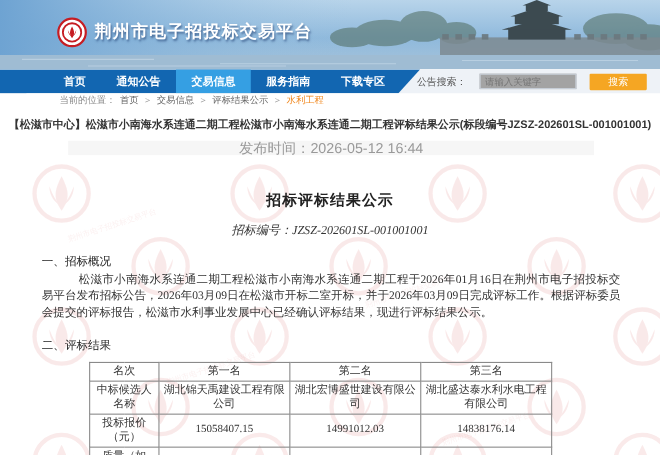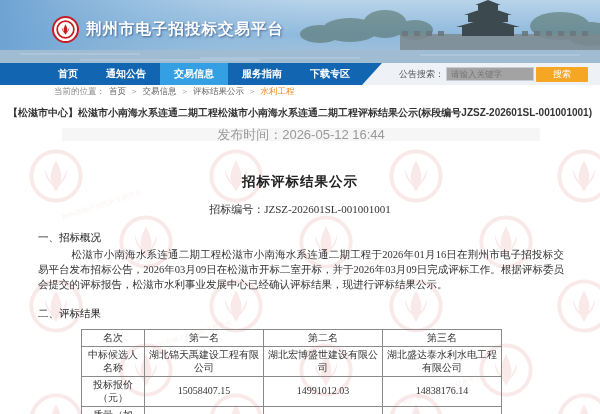--- a/index.html
+++ b/index.html
@@ -19,42 +19,42 @@
     letter-spacing:1px; text-shadow:1px 1px 2px rgba(30,60,110,.65); }
   
   .navwrap { position:absolute; left:0; top:63px; width:600px; height:22px; background:#eef2f7; }
   .navbar { position:absolute; left:0; top:0; height:22px; width:382px; background:#1266b1;
     clip-path:polygon(0 0,382px 0,362px 22px,0 22px); display:flex; align-items:stretch;
     padding-left:44px; }
   .nav-item { color:#fff; font-size:10px; font-weight:bold; padding:0 14px; display:flex;
     align-items:center; cursor:pointer; }
   .nav-item.active { background:#359fe3; }
   .searchbar { position:absolute; right:12px; top:0; height:22px; display:flex;
-    align-items:center; gap:2px; }
+    align-items:center; gap:12px; }
   .search-label { font-size:9px; color:#555; }
   .searchbar input { width:88px; height:14px; font-size:8.5px; border:1px solid #c6cdd6;
     background:#a3a3a3; padding:0 4px; color:#333; }
   .search-btn { width:52px; height:15px; background:#f5a623; color:#fff; border:none;
     font-size:9px; line-height:15px; text-align:center; cursor:pointer; border-radius:1px; }
   
   .breadcrumb { position:absolute; left:0; top:85px; width:600px; height:13px; background:#fff;
     display:flex; align-items:center; padding-left:30px; font-size:8.5px; color:#888; gap:4px;margin-left:24px; }
   .crumb { color:#666; cursor:pointer; }
   .crumb.current { color:#f08519; }
   .crumb-sep { color:#999; }
   
   .article { position:absolute; left:0; top:98px; width:600px; z-index:2; }
   .article-title { text-align:center; font-size:10px; font-weight:bold; color:#333;
     white-space:nowrap; padding-top:8px; }
   .meta-bar { margin:8px 60px 0 62px; height:13px; background:#f6f6f6; text-align:center;
     font-size:13px; color:#999; line-height:13px; }
   .doc { font-family:"Liberation Serif","DejaVu Serif",serif; color:#333; }
   .doc-heading { text-align:center; font-size:13.5px; font-weight:bold; margin-top:32px;
     letter-spacing:1px; color:#222; }
-  .doc-number { text-align:center; font-size:11px; margin-top:11px; color:#333; }
+  .doc-number { text-align:center; font-size:11px; margin-top:11px; color:#333;font-style:italic; }
   .sec-title { margin:14px 38px 0 38px; font-size:10.5px; color:#222; }
   .sec-body { margin:3px 36px 0 38px; font-size:10.5px; line-height:1.42; text-indent:3.2em;
     text-align:justify; color:#333; }
   
   table.result { border-collapse:collapse; margin:8px 0 0 81px; width:421px;
     font-family:"Liberation Serif","DejaVu Serif",serif; font-size:10px; color:#333;
     table-layout:fixed; background:transparent; }
   table.result td { border:1px solid #8a8a8a; text-align:center; vertical-align:middle;
     padding:2px 3px; line-height:1.25; word-break:break-all; }
   td.c-label { width:55px; } td.c-val { width:104px; }

